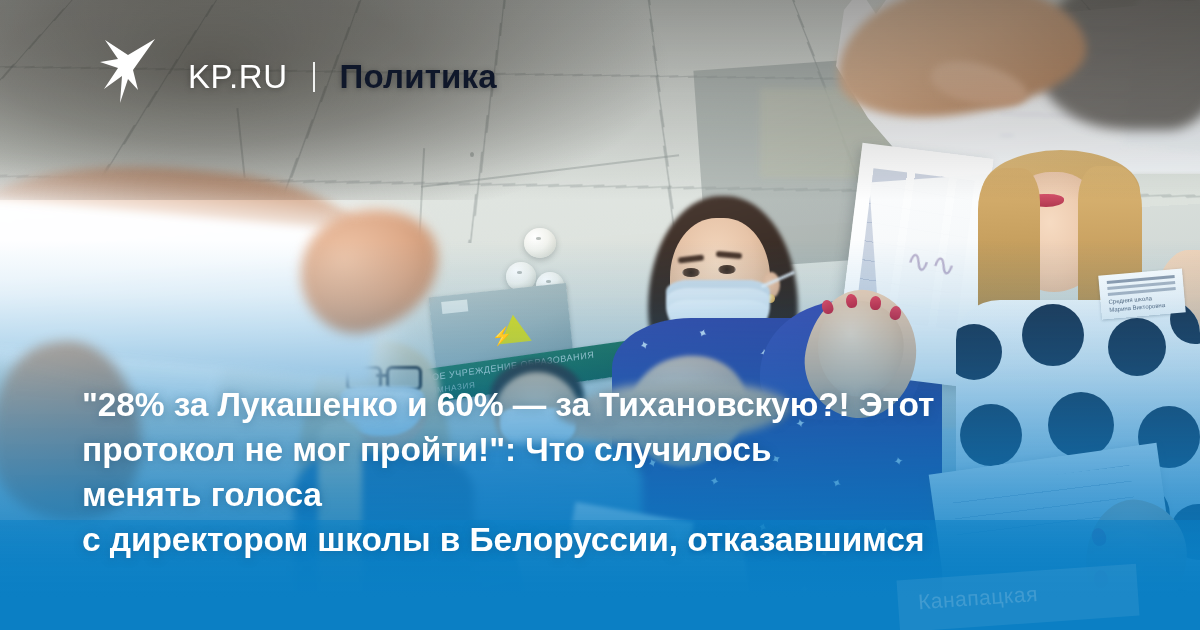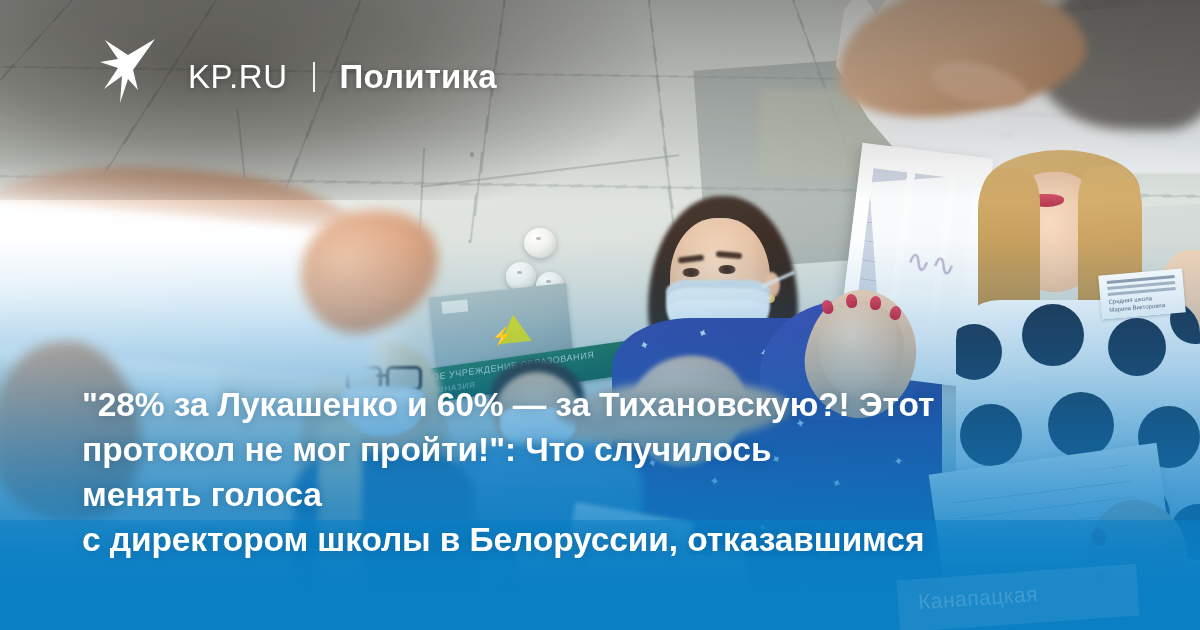--- a/index.html
+++ b/index.html
@@ -580,21 +580,21 @@
   .brand {
     font-size: 33px; letter-spacing: .6px; color: #ffffff;
     font-weight: 400;
     text-shadow: 0 1px 6px rgba(0,0,0,.35);
   }
   .divider {
     width: 2px; height: 30px; background: rgba(255,255,255,.9);
     margin: 0 25px;
   }
   .rubric {
-    font-size: 33px; color: #ffffff; font-weight: 700; letter-spacing: .2px;
+    font-size: 33px; color: #0f172a; font-weight: 700; letter-spacing: .2px;
     text-shadow: 0 1px 6px rgba(0,0,0,.35);
   }
 
   
   .headline {
     position: absolute; left: 82px; top: 382px; width: 1010px;
     z-index: 45;
     color: #ffffff;
     font-size: 33.5px;
     line-height: 45px;

